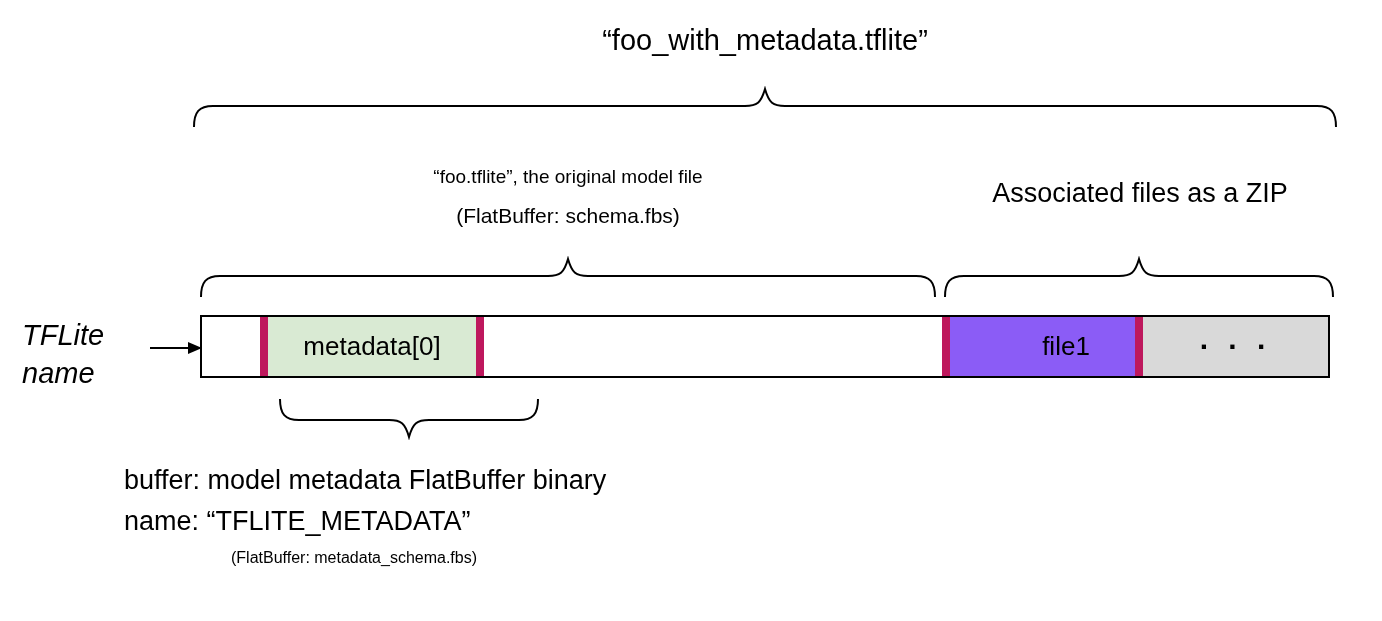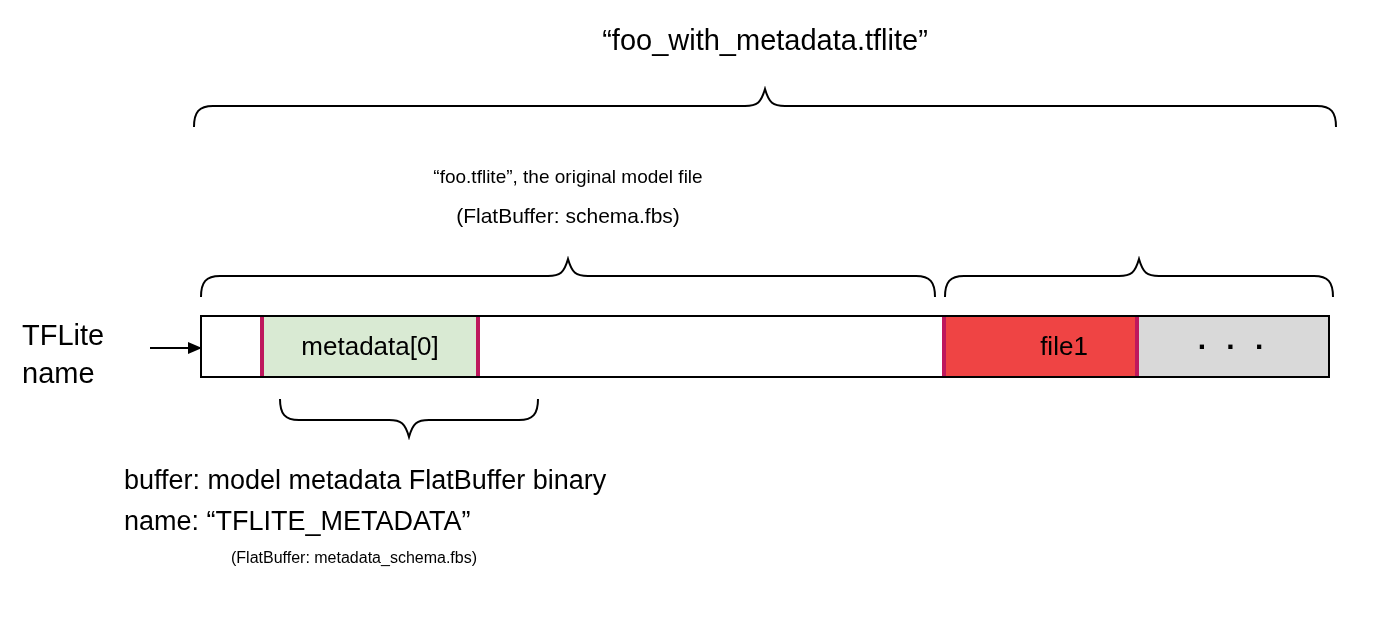--- a/index.html
+++ b/index.html
@@ -45,21 +45,21 @@
     font-size: 27px;
   }
 
   .pointer-label {
     position: absolute;
     left: 22px;
     top: 316px;
     font-size: 29px;
     line-height: 38px;
   }
-  .pointer-label span { display: block; }
+  .pointer-label span { display: block; font-style: italic; }
   .arrow-svg { position: absolute; left: 150px; top: 338px; }
 
   .bar {
     position: absolute;
     left: 200px;
     top: 315px;
     width: 1130px;
     height: 63px;
     box-sizing: border-box;
     border: 2px solid #000000;
@@ -67,25 +67,25 @@
     display: flex;
   }
   .seg {
     box-sizing: border-box;
     height: 100%;
     display: flex;
     align-items: center;
     justify-content: center;
     font-size: 26px;
   }
-  .seg + .seg { border-left: 4px solid #be185d; }
+  .seg + .seg { border-left: 8px solid #be185d; }
   .seg-lead     { width: 58px;  background: #ffffff; }
   .seg-metadata { width: 216px; background: #d9ead3; }
   .seg-body     { width: 466px; background: #ffffff; }
-  .seg-file1    { width: 193px; background: #ef4444; padding-left: 47px; }
+  .seg-file1    { width: 193px; background: #8b5cf6; padding-left: 47px; }
   .seg-more     { flex: 1;      background: #d9d9d9; }
   .seg-more span {
     position: relative;
     top: -8px;
     font-weight: bold;
     font-size: 30px;
     letter-spacing: 6px;
   }
 
   .annotation {
@@ -110,20 +110,21 @@
 
   <svg class="brace brace-full" width="1144" height="44" viewBox="0 0 1144 44">
     <path d="M1,41 C1,26 6,20 20,20 L552,20 C564,20 568,17 572,3 C576,17 580,20 592,20 L1124,20 C1138,20 1143,26 1143,41"></path>
   </svg>
 
   <div class="sec-label-model">
     <span class="main">“foo.tflite”, the original model file</span>
     <span class="sub">(FlatBuffer: schema.fbs)</span>
   </div>
 
+  <div class="sec-label-zip">Associated files as a ZIP</div>
 
   <svg class="brace brace-model" width="736" height="44" viewBox="0 0 736 44">
     <path d="M1,41 C1,26 6,20 20,20 L348,20 C360,20 364,17 368,3 C372,17 376,20 388,20 L716,20 C730,20 735,26 735,41"></path>
   </svg>
 
   <svg class="brace brace-zip" width="390" height="44" viewBox="0 0 390 44">
     <path d="M1,41 C1,26 6,20 20,20 L175,20 C187,20 191,17 195,3 C199,17 203,20 215,20 L370,20 C384,20 389,26 389,41"></path>
   </svg>
 
   <div class="pointer-label">

